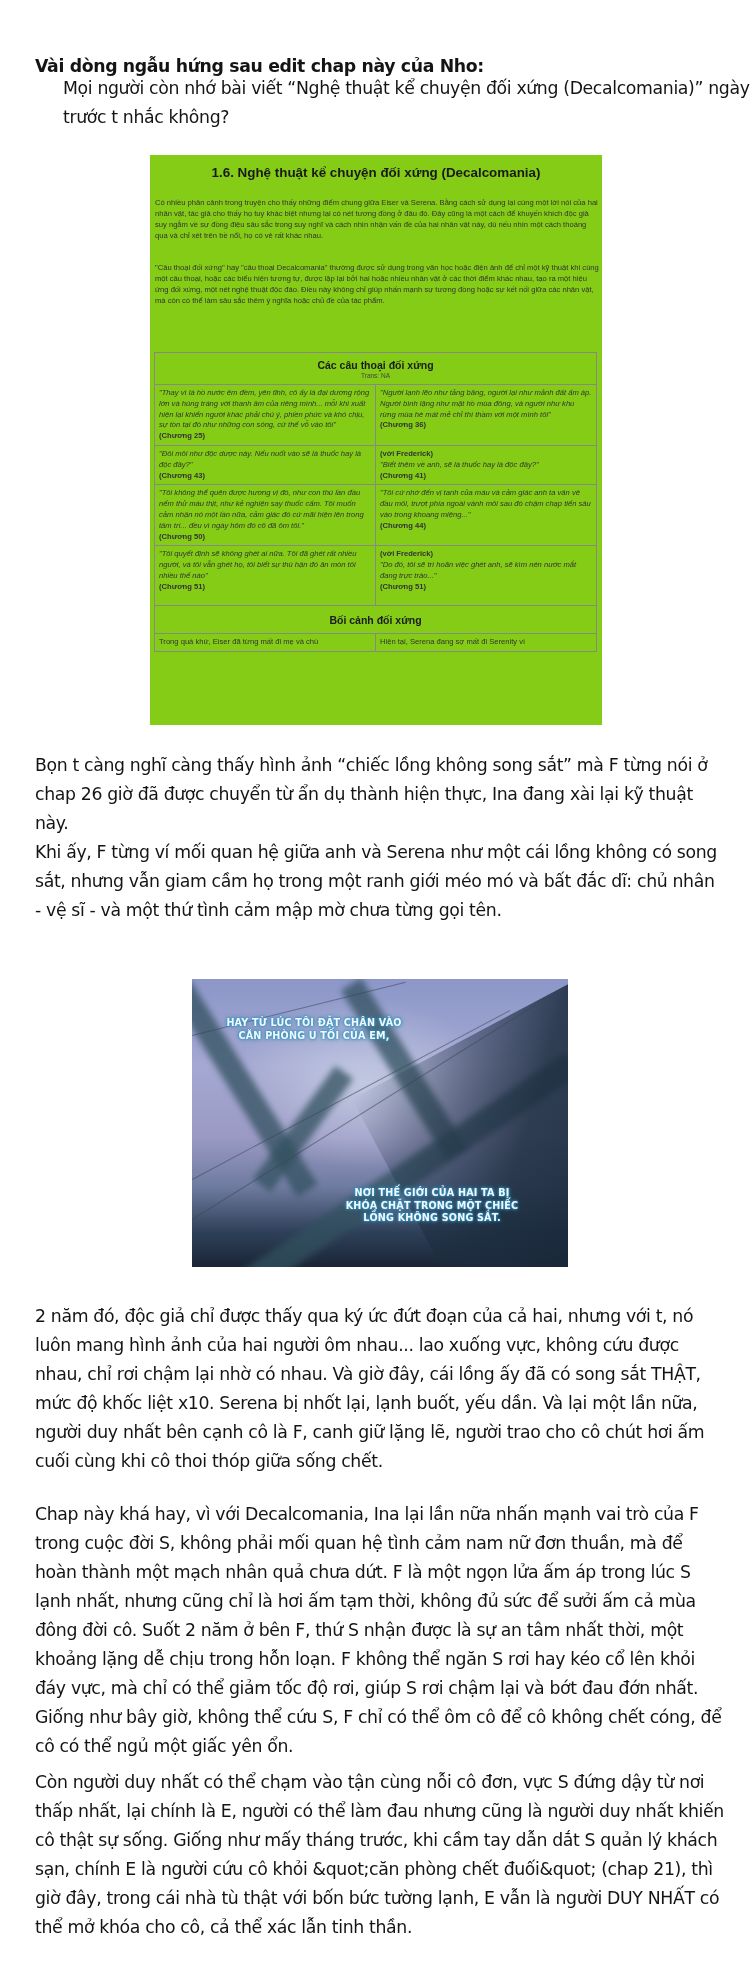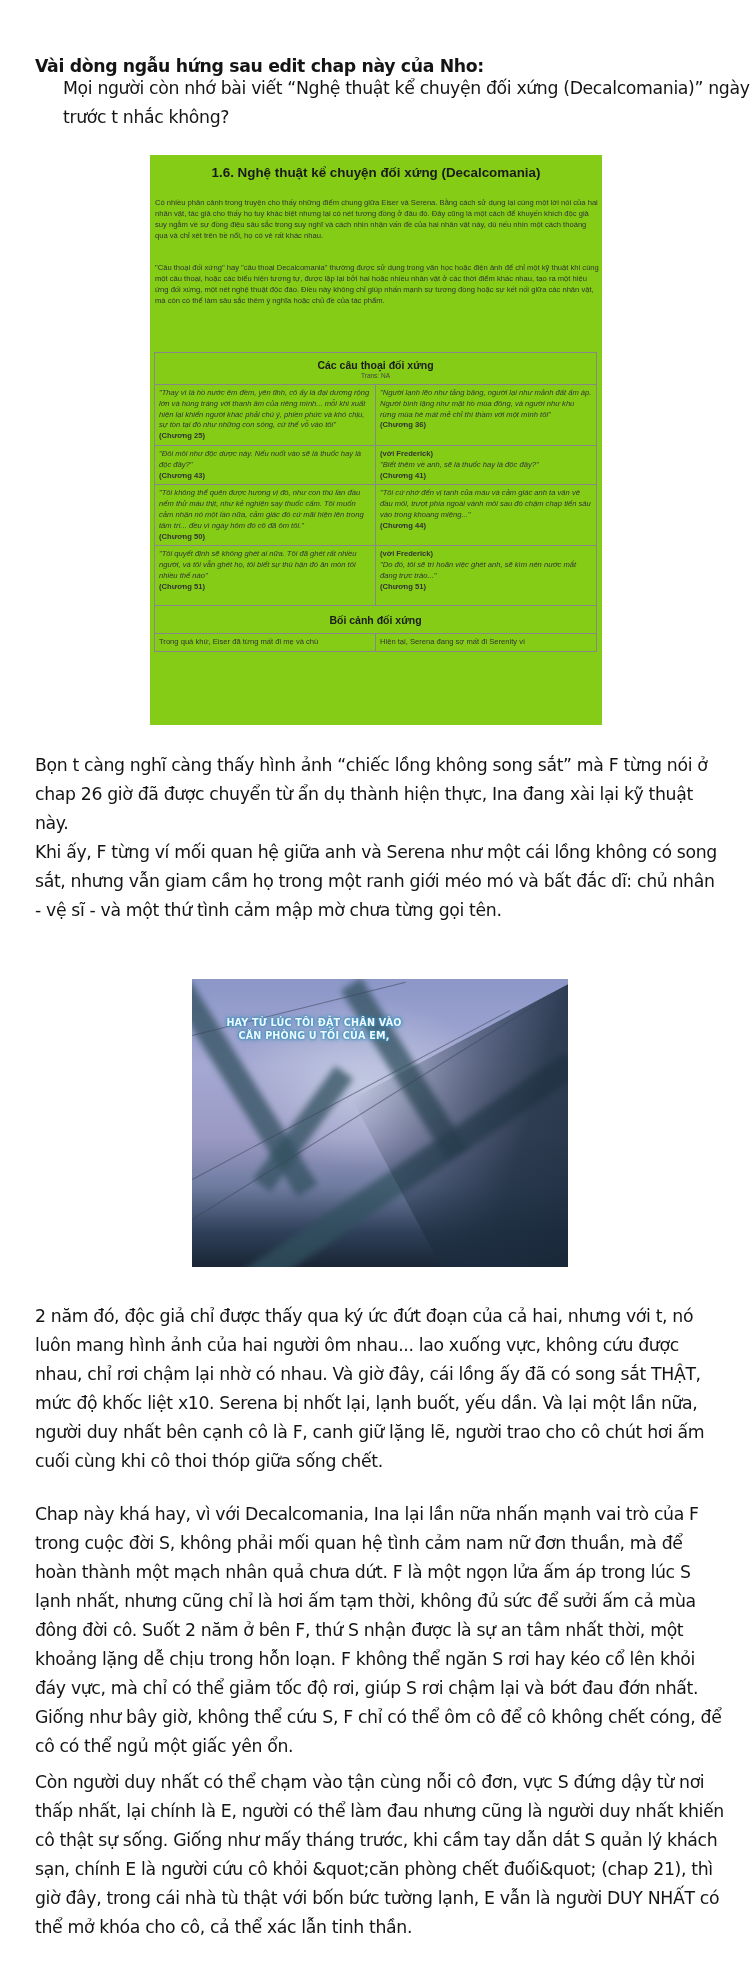--- a/index.html
+++ b/index.html
@@ -171,17 +171,22 @@
   <div class="bar" style="left:100px; top:80px; width:22px; height:140px; transform:rotate(36deg);"></div>
   <div class="shadow"></div>
   <div class="wire" style="left:0; top:56px; width:220px; transform:rotate(-14deg);"></div>
   <div class="wire" style="left:0; top:240px; width:420px; transform:rotate(-32deg);"></div>
   <div class="wire" style="left:0; top:200px; width:360px; transform:rotate(-28deg);"></div>
 
   <div class="caption" style="left:22px; top:38px; width:200px;">
     <div>HAY TỪ LÚC TÔI ĐẶT CHÂN VÀO</div>
     <div>CĂN PHÒNG U TỐI CỦA EM,</div>
   </div>
+  <div class="caption" style="left:140px; top:208px; width:200px;">
+    <div>NƠI THẾ GIỚI CỦA HAI TA BỊ</div>
+    <div>KHÓA CHẶT TRONG MỘT CHIẾC</div>
+    <div>LỒNG KHÔNG SONG SẮT.</div>
+  </div>
 </div>
 
 <div class="hand" style="top:1302px;">2 năm đó, độc giả chỉ được thấy qua ký ức đứt đoạn của cả hai, nhưng với t, nó luôn mang hình ảnh của hai người ôm nhau... lao xuống vực, không cứu được nhau, chỉ rơi chậm lại nhờ có nhau. Và giờ đây, cái lồng ấy đã có song sắt THẬT, mức độ khốc liệt x10. Serena bị nhốt lại, lạnh buốt, yếu dần. Và lại một lần nữa, người duy nhất bên cạnh cô là F, canh giữ lặng lẽ, người trao cho cô chút hơi ấm cuối cùng khi cô thoi thóp giữa sống chết.</div>
 <div class="hand" style="top:1500px;">Chap này khá hay, vì với Decalcomania, Ina lại lần nữa nhấn mạnh vai trò của F trong cuộc đời S, không phải mối quan hệ tình cảm nam nữ đơn thuần, mà để hoàn thành một mạch nhân quả chưa dứt. F là một ngọn lửa ấm áp trong lúc S lạnh nhất, nhưng cũng chỉ là hơi ấm tạm thời, không đủ sức để sưởi ấm cả mùa đông đời cô. Suốt 2 năm ở bên F, thứ S nhận được là sự an tâm nhất thời, một khoảng lặng dễ chịu trong hỗn loạn. F không thể ngăn S rơi hay kéo cổ lên khỏi đáy vực, mà chỉ có thể giảm tốc độ rơi, giúp S rơi chậm lại và bớt đau đớn nhất. Giống như bây giờ, không thể cứu S, F chỉ có thể ôm cô để cô không chết cóng, để cô có thể ngủ một giấc yên ổn.</div>
 <div class="hand" style="top:1768px;">Còn người duy nhất có thể chạm vào tận cùng nỗi cô đơn, vực S đứng dậy từ nơi thấp nhất, lại chính là E, người có thể làm đau nhưng cũng là người duy nhất khiến cô thật sự sống. Giống như mấy tháng trước, khi cầm tay dẫn dắt S quản lý khách sạn, chính E là người cứu cô khỏi &amp;quot;căn phòng chết đuối&amp;quot; (chap 21), thì giờ đây, trong cái nhà tù thật với bốn bức tường lạnh, E vẫn là người DUY NHẤT có thể mở khóa cho cô, cả thể xác lẫn tinh thần.</div>
 
 </body></html>

